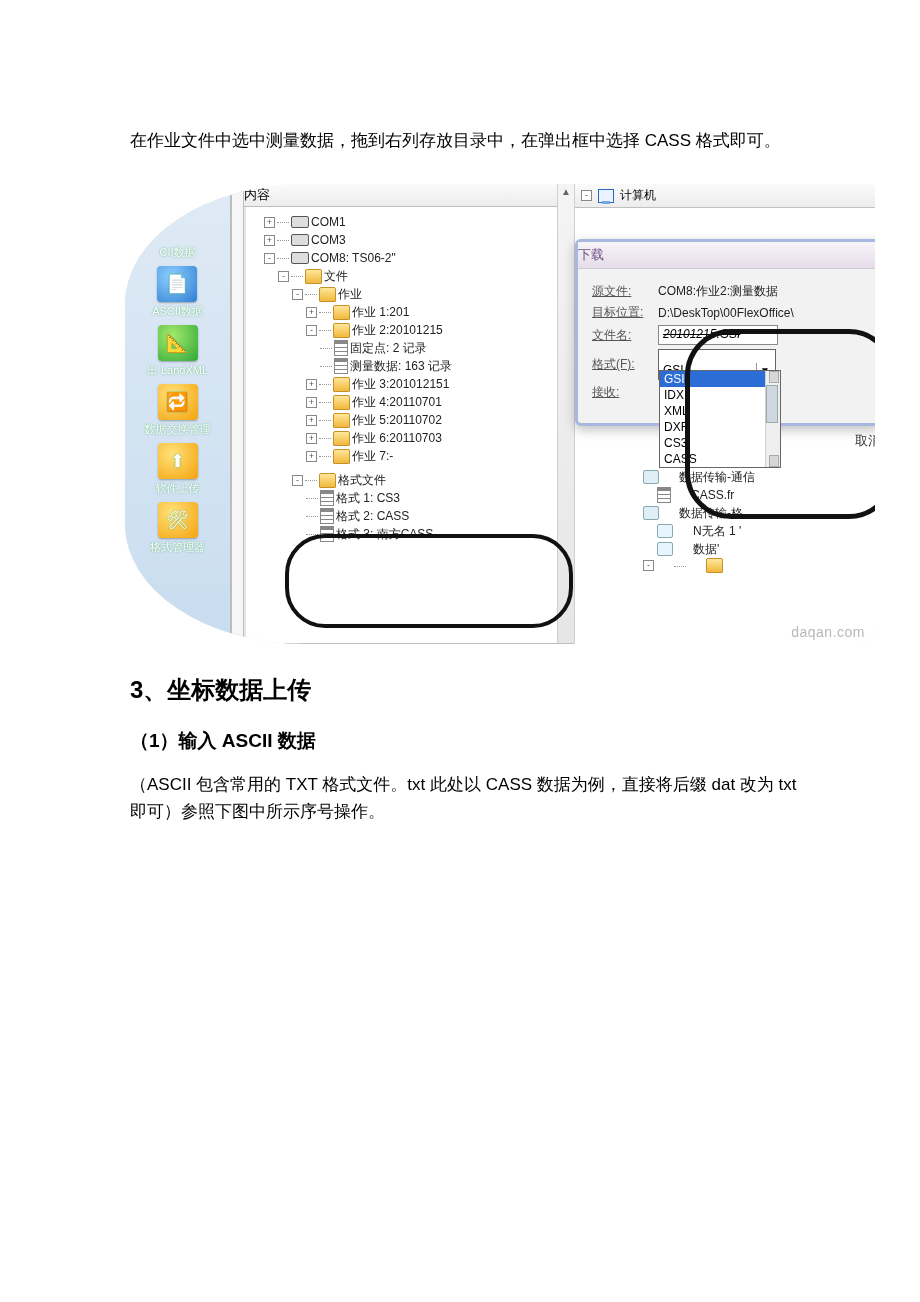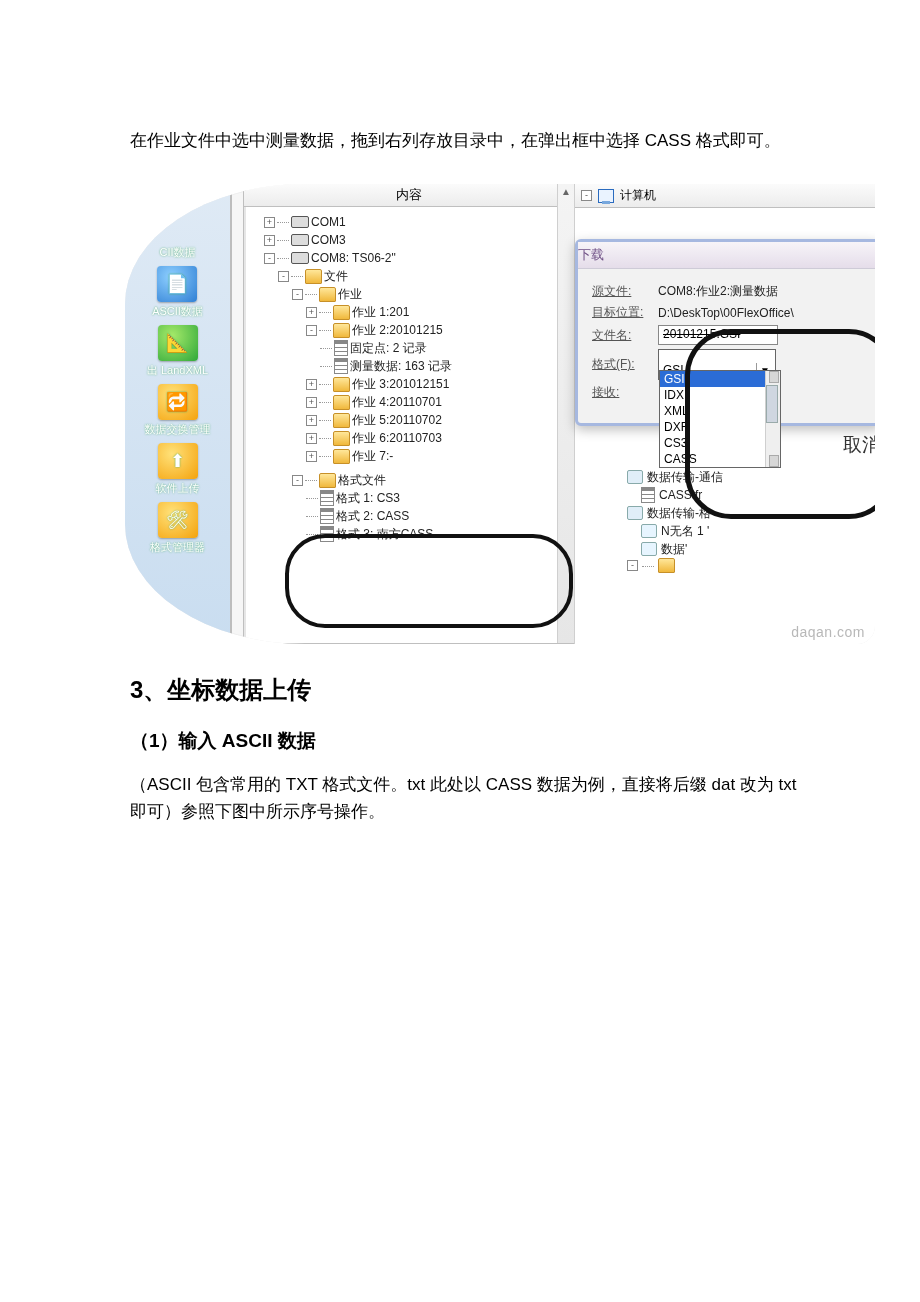--- a/index.html
+++ b/index.html
@@ -42,21 +42,21 @@
     position: absolute; top: 30px; left: 8px; color: #666; text-shadow: none;
   }
 
   
   .treewrap {
     position: absolute; left: 118px; top: 0; width: 330px; bottom: 0;
     background: #fff; border: 1px solid #bfbfbf; border-top: none;
     box-shadow: inset 2px 0 0 #e6e6e6;
   }
   .treeheader {
-    text-align: center; font-size: 13px; border-bottom: 1px solid #bfbfbf;
+    font-size: 13px; border-bottom: 1px solid #bfbfbf;
     background: linear-gradient(#fbfbfb,#ececec); padding: 2px 0; font-family: Liberation Mono, monospace;
   }
   .tree { padding: 6px 4px; line-height: 18px; color: #222; }
   .node { display: flex; align-items: center; gap: 2px; white-space: nowrap; }
   .exp {
     width: 9px; height: 9px; border: 1px solid #888; font-size: 9px; line-height: 8px;
     text-align: center; flex: none; color: #555; background: #fff;
   }
   .dots { width: 12px; flex: none; border-bottom: 1px dotted #999; height: 1px; }
   .ind { display: inline-block; }
@@ -98,21 +98,21 @@
   }
   .panelR .treeheader2 {
     border-bottom: 1px solid #bfbfbf; padding: 3px 6px;
     background: linear-gradient(#fbfbfb,#ececec);
     display: flex; align-items: center; gap: 6px;
   }
   .pcicon { width:14px; height:12px; border:1px solid #2a6bbf; background:#eaf3ff; position:relative; }
   .pcicon:after { content:""; position:absolute; left:3px; top:11px; width:8px; height:3px; background:#77a7dd; }
 
   .rtree { padding: 6px 6px; line-height: 18px; color: #222; font-size: 12px; }
-  .ritem { display: flex; align-items: center; gap: 4px; white-space: nowrap; }
+  .ritem { display: flex; align-items: center; gap: 20px; white-space: nowrap; }
   .mini { width:14px; height:12px; border:1px solid #8aa; background:#e0eef8; border-radius:2px; flex:none; }
   .dataicon { width:14px; height:12px; border:1px solid #8aa; background:#e7f5ff; border-radius:2px; flex:none; }
 
   .dlg {
     position: absolute; left: 450px; top: 55px; width: 300px;
     border: 3px solid #a6b8e0; border-radius: 6px;
     background: #f2f2f2; z-index: 20;
     box-shadow: 0 4px 12px rgba(0,0,0,.25);
     font-size: 12px;
   }
@@ -120,20 +120,21 @@
     background: linear-gradient(#f7f4f8,#e5ddea); padding: 4px 0;
     color: #6d4e84; font-size: 13px; border-bottom: 1px solid #cecbd7;
   }
   .dlg .body { padding: 10px 14px 18px; }
   .row { display: flex; align-items: center; gap: 8px; margin: 4px 0; }
   .lbl { width: 58px; color: #555; text-decoration: underline; }
   .val { color: #222; }
   .tbox {
     border: 1px solid #888; padding: 1px 4px; background: #fff; min-width: 110px;
     height: 16px;
+    font-style: italic;
   }
   .combo {
     position: relative; border: 1px solid #666; background: #fff; width: 110px;
     height: 18px; display: flex; align-items: center; justify-content: space-between;
     padding: 11px 2px 0 4px;
   }
   .combo .arrow {
     width: 16px; height: 14px; border-left: 1px solid #999;
     display: flex; align-items: center; justify-content: center; font-size: 10px;
   }
@@ -150,21 +151,21 @@
     background:#d7d7d7; border:1px solid #aaa;
   }
   .listbox .sbar:before { top:0; } .listbox .sbar:after { bottom:0; }
   .listbox .thumb {
     position:absolute; right:2px; top:14px; width:10px; height:36px;
     background:#cfd6e0; border:1px solid #9aa;
   }
 
   .cancelbtn {
     position: absolute; right: -6px; top: 248px; z-index: 26;
-    font-size: 19px; color: #333;
+    font-size: 13px; color: #333;
   }
 
   .watermark {
     position: absolute; right: 10px; bottom: 4px; color: #b8b8b8;
     font-size: 14px; font-family: Arial, sans-serif; letter-spacing: .5px;
   }
 
   
   h2.sec { font-size: 24px; font-weight: bold; margin: 28px 0 18px; }
   h3.sec { font-size: 19px; font-weight: bold; margin: 22px 0 14px; }

